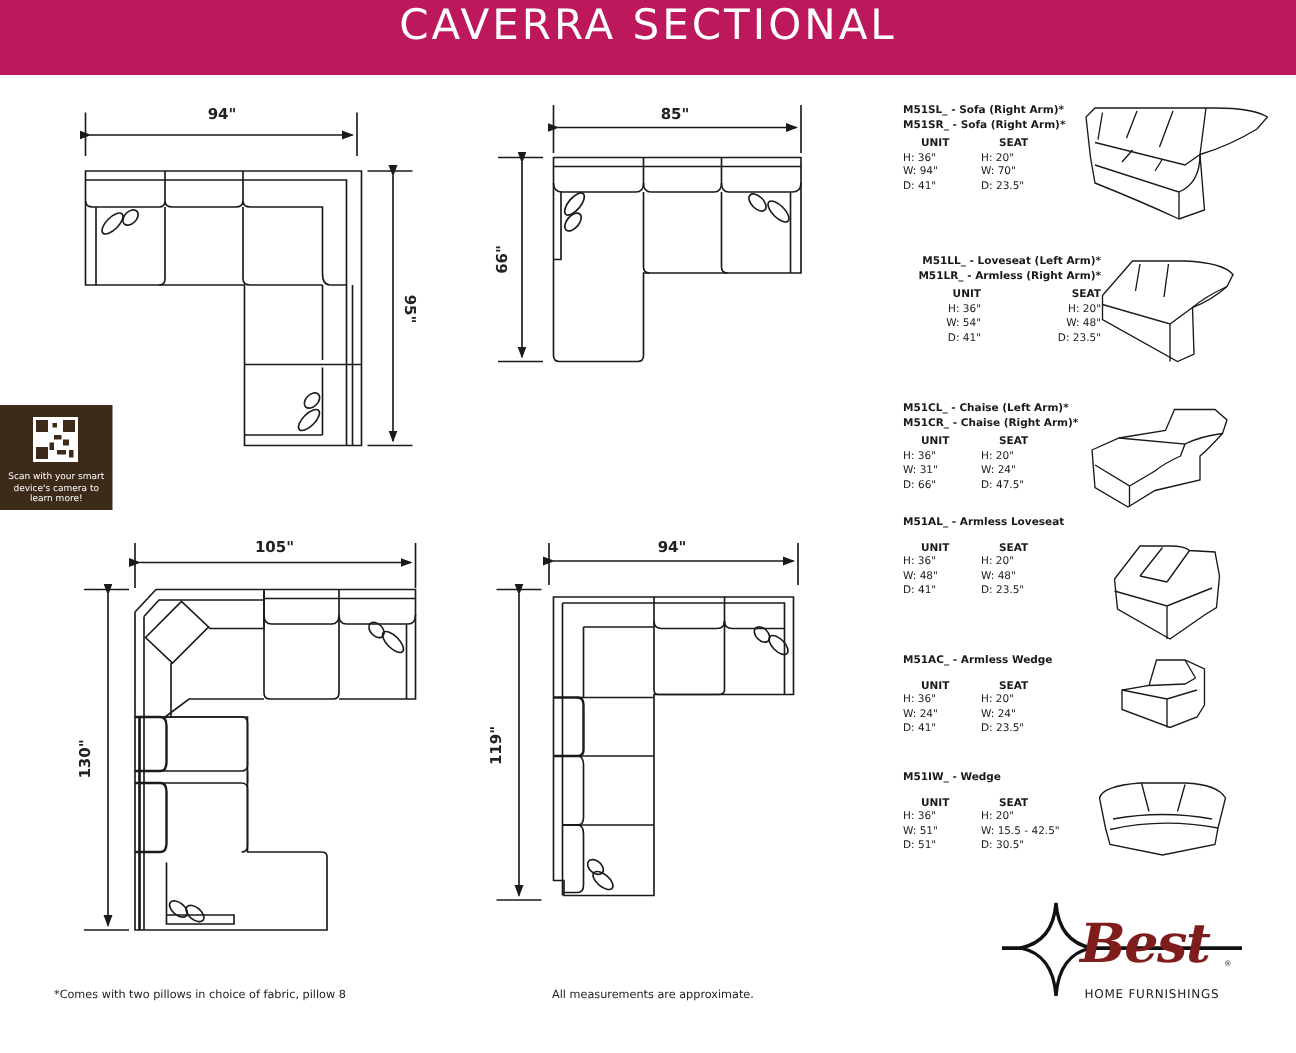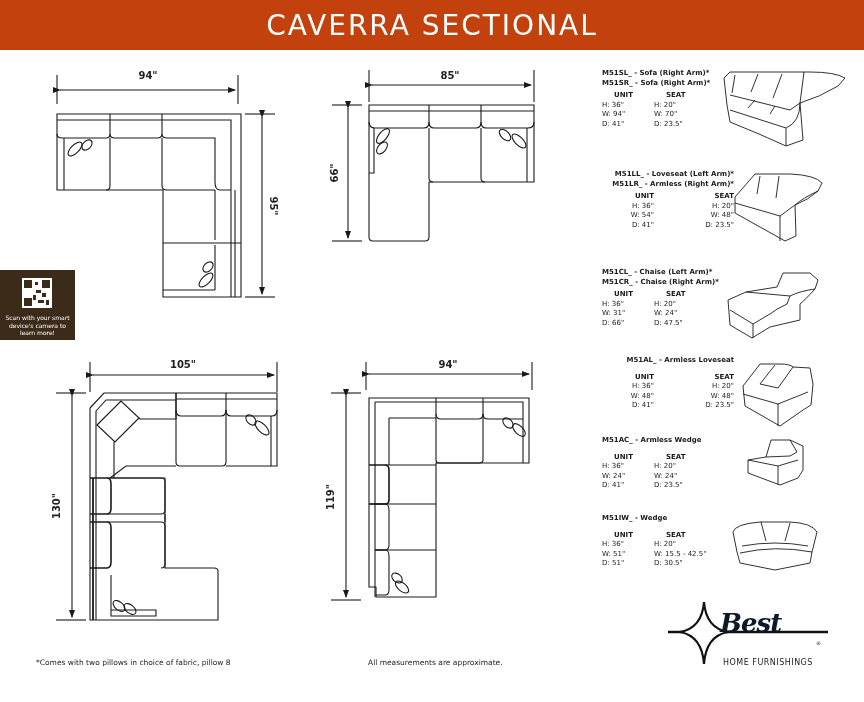--- a/index.html
+++ b/index.html
@@ -1,36 +1,36 @@
 <!DOCTYPE html>
 <html><head>
 <meta charset="utf-8">
 <style>
   html, body { margin:0; padding:0; }
   body { width:864px; height:702px; background:#ffffff; position:relative; overflow:hidden;
          font-family:"DejaVu Sans", sans-serif; color:#1a1a1a; }
-  .header { position:absolute; left:0; top:0; width:864px; height:50px; background:#c2410c;
-            display:flex; align-items:center; justify-content:center; }
+  .header { position:absolute; left:0; top:0; width:864px; height:50px; background:#be185d;
+            display:flex; justify-content:center; }
   .header h1 { margin:0; color:#ffffff; font-family:"DejaVu Sans", sans-serif; font-weight:normal;
                font-size:28px; letter-spacing:2px; }
   svg.draw { position:absolute; left:0; top:0; }
   .dimtxt { font-family:"DejaVu Sans", sans-serif; font-weight:bold; font-size:10px; fill:#222; }
   .qr { position:absolute; left:0; top:270px; width:75px; height:70px; background:#3d2b19; }
   .qr .code { position:absolute; left:22px; top:8px; width:30px; height:30px; background:#fff; }
   .qr .code i { position:absolute; background:#3d2b19; }
   .qr .caption { position:absolute; left:2px; top:44px; width:71px; color:#fff; font-size:6px;
                  line-height:7.5px; text-align:center; }
   .spec { position:absolute; left:602px; font-size:7px; line-height:9.5px; color:#1a1a1a; }
   .spec .name { font-weight:bold; font-size:7px; }
   .spec .grid { display:grid; grid-template-columns:52px 80px; margin-top:3px; }
   .spec .grid .hd { font-weight:bold;margin-left:12px; }
   .footer-note { position:absolute; top:658px; font-size:7.5px; color:#222; }
   .logo { position:absolute; left:668px; top:598px; width:165px; height:72px; }
   .logo .word { position:absolute; left:52px; top:10px; font-family:"DejaVu Serif", serif; font-style:italic;
-                font-weight:bold; font-size:26px; letter-spacing:-1px; color:#0f172a; }
+                font-weight:bold; font-size:36px; letter-spacing:-1px; color:#7f1d1d; }
   .logo .sub { position:absolute; left:55px; top:60px; font-size:8px; letter-spacing:0.5px; color:#222; }
   .logo .reg { position:absolute; left:148px; top:42px; font-size:5px; }
 </style>
 </head>
 <body>
 
 <div class="header">
   <h1>CAVERRA SECTIONAL</h1>
 </div>
 
@@ -240,21 +240,21 @@
       <span class="hd">SEAT</span>
     <span>H: 36"</span>
       <span>H: 20"</span>
     <span>W: 31"</span>
       <span>W: 24"</span>
     <span>D: 66"</span>
       <span>D: 47.5"</span>
   </div>
 </div>
 
-<div class="spec" style="top:356px;text-align:right;">
+<div class="spec" style="top:344px;">
   <div class="name">M51AL_ - Armless Loveseat</div>
   <div class="grid" style="margin-top:7px;">
     <span class="hd">UNIT</span>
       <span class="hd">SEAT</span>
     <span>H: 36"</span>
       <span>H: 20"</span>
     <span>W: 48"</span>
       <span>W: 48"</span>
     <span>D: 41"</span>
       <span>D: 23.5"</span>

